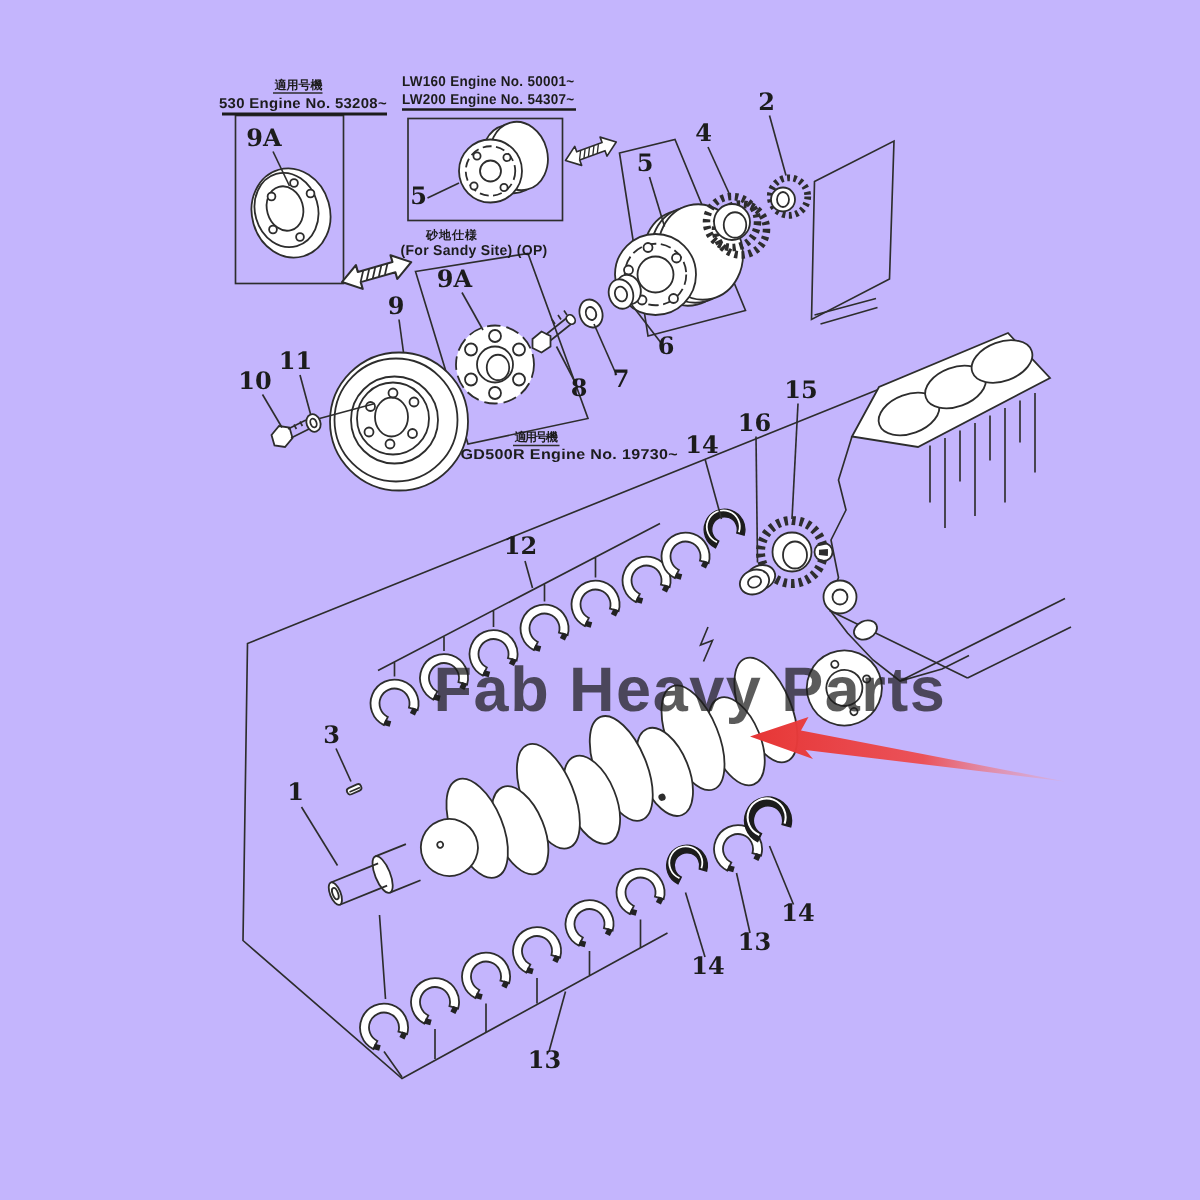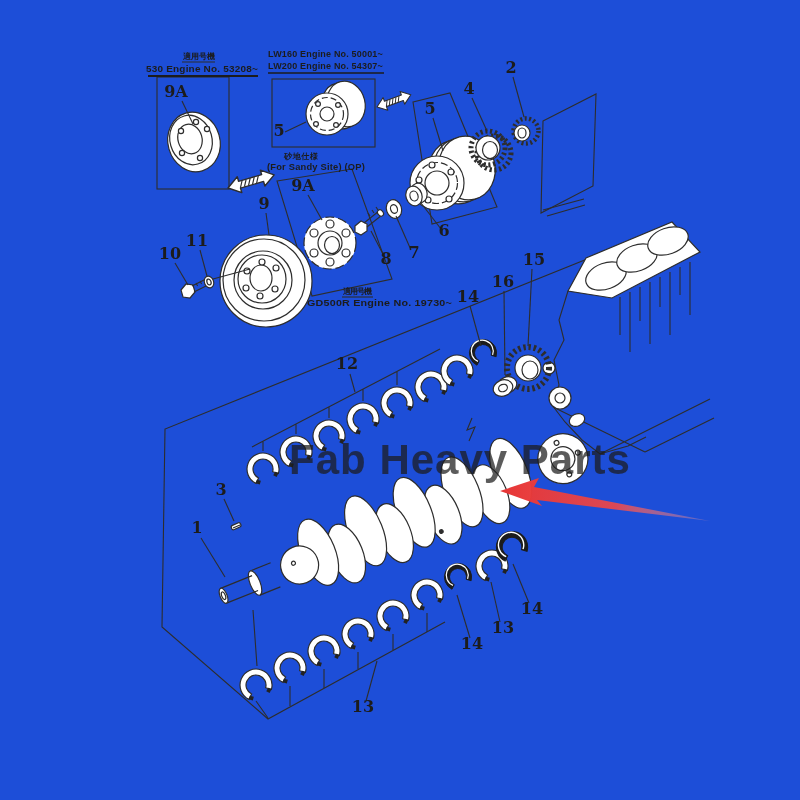--- a/index.html
+++ b/index.html
@@ -1,16 +1,16 @@
 <!DOCTYPE html>
 <html><head>
 <meta charset="utf-8">
 <style>
   html,body{margin:0;padding:0;background:#fff;}
-  .stage{width:800px;height:800px;position:relative;background:#1d4ed8;overflow:hidden;}
+  .stage{width:800px;height:800px;position:relative;background:#c4b5fd;overflow:hidden;}
   svg{display:block;}
   text{font-family:"Liberation Sans",sans-serif;fill:#1c1c1c;}
   .cap{font-size:9.5px;font-weight:bold;letter-spacing:.2px;}
   .kanji{font-size:8px;font-weight:bold;}
   .plabel{font-family:"DejaVu Serif",serif;font-size:16px;font-weight:bold;}
   .wm{font-size:42px;font-weight:bold;letter-spacing:1px;}
   .ln{stroke:#2d2d2d;stroke-width:1.1;fill:none;}
   .pt{stroke:#2d2d2d;stroke-width:1.2;fill:#fff;}
 </style>
 </head>

